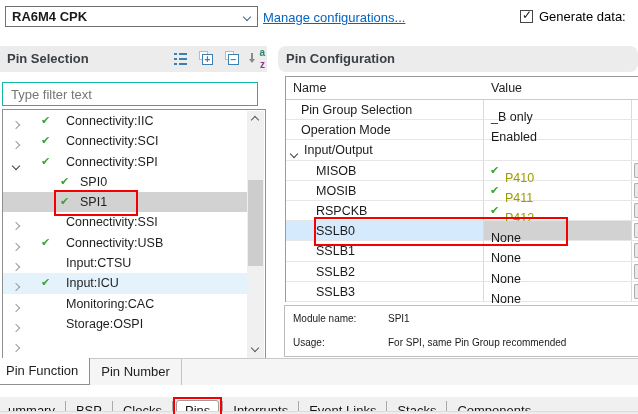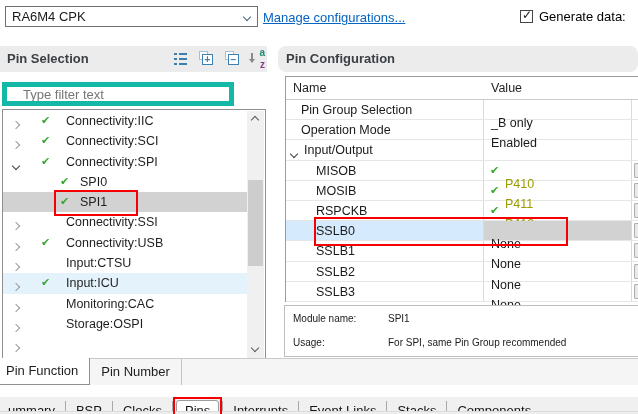--- a/index.html
+++ b/index.html
@@ -3,21 +3,21 @@
 <meta charset="utf-8">
 <style>
   * { margin:0; padding:0; box-sizing:border-box; }
   html,body { width:638px; height:414px; }
   body { font-family:"Liberation Sans", sans-serif; background:#fff; position:relative; overflow:hidden;
          --red:#f40000; --green:#3aa435; --olive:#9c9c00; --link:#0563c1;
          --selblue:#d6eafd; --selgray:#d2d2d2; --hovblue:#e4f2fc; --hdrbg:#ececec; }
 
   
   .cfg-select { position:absolute; left:5px; top:6px; width:253px; height:21px; border:1px solid #707070;
-                background:#fff; font-size:13px; color:#1a1a1a; line-height:19px; padding-left:6px; cursor:default; }
+                background:#fff; font-size:13px; color:#1a1a1a; line-height:19px; padding-left:6px; cursor:default;font-weight:bold; }
   .sel-chev { position:absolute; right:7px; top:7px; width:6px; height:6px;
               border-right:1.6px solid #46627f; border-bottom:1.6px solid #46627f; transform:rotate(45deg); }
   .manage-link { position:absolute; left:263px; top:10px; font-size:13px; color:var(--link); text-decoration:underline; cursor:pointer; }
   .gen-box { position:absolute; left:520px; top:10px; width:13px; height:13px; border:1px solid #454545; background:#fff; }
   .gen-box .ck { position:absolute; left:1px; top:-3px; font-size:12px; color:#1c1c1c; }
   .gen-label { position:absolute; left:539px; top:9px; font-size:13px; color:#000; }
 
   
   .sec-hdr { position:absolute; top:46px; height:26px; background:var(--hdrbg); color:#3b4045; font-weight:bold;
              font-size:13px; line-height:26px; }
@@ -33,22 +33,22 @@
   .sq-back { position:absolute; left:1px; top:1px; width:9px; height:9px; border:1px solid #a6c0d6; background:#fff; }
   .sq-front { position:absolute; left:4px; top:4px; width:11px; height:11px; border:1px solid #3c7fb1; background:#fff;
               font-size:10px; font-weight:bold; color:#3c7fb1; line-height:9px; text-align:center; }
   .az-a { position:absolute; right:1px; top:-3px; font-size:10px; font-weight:bold; color:#1f8a70; }
   .az-z { position:absolute; right:1px; bottom:-3px; font-size:10px; font-weight:bold; color:#8b3a8b; }
   .az-arrow { position:absolute; left:2px; top:3px; width:2px; height:9px; background:#8a8a8a; }
   .az-arrow:after { content:''; position:absolute; left:-2.5px; bottom:-1px; width:0; height:0;
                     border-left:3.5px solid transparent; border-right:3.5px solid transparent; border-top:4px solid #8a8a8a; }
 
   
-  .filter { position:absolute; left:2px; top:82px; width:232px; height:24px; border:5px solid #14b8a6;
-            font-family:"Liberation Sans",sans-serif; font-size:13px; padding-left:16px; color:#1a1a1a; }
+  .filter { position:absolute; left:2px; top:82px; width:256px; height:24px; border:1px solid #14b8a6;
+            font-family:"Liberation Sans",sans-serif; font-size:13px; padding-left:8px; color:#1a1a1a; }
   .filter::placeholder { color:#767676; }
 
   
   .tree { position:absolute; left:2px; top:109px; width:264px; height:251px; border:1px solid #8f8f8f; background:#fff; }
   .tree-rows { position:absolute; left:0; top:1px; right:17px; }
   .tree-row { position:relative; height:20.3px; font-size:12.5px; color:#1e1e1e; cursor:default; }
   .tree-row.selected { background:var(--selgray); }
   .tree-row.highlighted { background:var(--hovblue); }
   .tchev { position:absolute; top:6px; }
   .lvl0 .tchev { left:10px; }
@@ -81,21 +81,21 @@
   .trow { position:relative; height:20.2px; border-bottom:1px solid #e6e6e6; font-size:12.5px; color:#1a1a1a; cursor:default; }
   .cell-name  { position:absolute; left:0; top:0; bottom:0; width:198px; border-right:1px solid #dadada; }
   .cell-value { position:absolute; left:198px; top:0; bottom:0; width:147px; }
   .cell-extra { position:absolute; left:345px; top:0; bottom:0; width:8px; border-left:1px solid #dadada; }
   .trow.selected .cell-name { background:var(--selblue); }
   .trow.selected .cell-value { background:var(--selgray); }
   .nm { position:absolute; top:3px; }
   .ind0 .nm { left:18px; } .ind1 .nm { left:15px; } .ind2 .nm { left:30px; }
   .pchev { position:absolute; left:5px; top:6px; }
   .vck { position:absolute; left:6px; top:3px; font-size:11px; color:var(--green); }
-  .val { position:absolute; left:7px; top:16px;text-align:center; }
+  .val { position:absolute; left:7px; top:10px;text-align:center; }
   .val.after-check { left:21px; }
   .val.olive { color:var(--olive); }
   .sliver { position:absolute; left:2px; top:2px; width:6px; height:15px; background:#e9e9e9;
             border:1px solid #adadad; border-right:none; border-radius:2px 0 0 2px; }
   .trow.annotated:after { content:''; position:absolute; left:28px; top:-4px; width:250px; height:25px;
                           border:2px solid var(--red); pointer-events:none; z-index:5; }
 
   
   .minfo { position:absolute; left:284px; top:305px; width:354px; height:52px; border:1px solid #bdbdbd;
            border-right:none; background:#fff; font-size:10px; color:#1a1a1a; }

